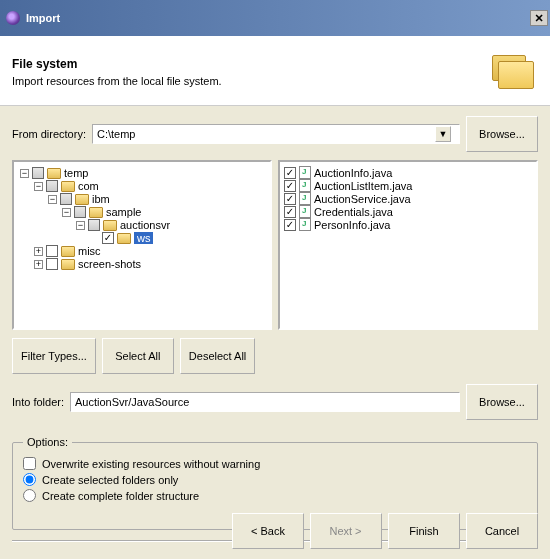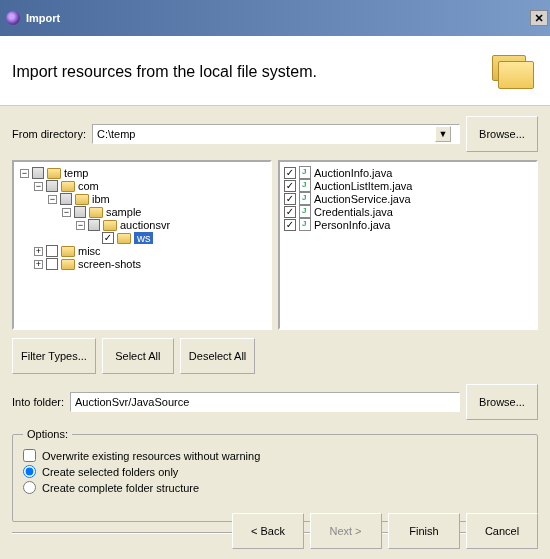--- a/index.html
+++ b/index.html
@@ -39,21 +39,21 @@
   .banner {
     background: #fff;
     border-bottom: 1px solid #ccc;
     padding: 8px 12px 6px 12px;
     display: flex;
     align-items: center;
     height: 70px;
   }
   .banner-text { flex: 1; }
   .banner h2 { margin: 0 0 4px 0; font-size: 12px; font-weight: bold; }
-  .banner p { margin: 0; font-size: 16px; }
+  .banner p { margin: 0; font-size: 11px; }
   .banner .folder-art {
     width: 48px; height: 42px;
     position: relative;
   }
   .banner .folder-art .back, .banner .folder-art .front {
     position: absolute; border-radius: 2px;
   }
   .banner .folder-art .back {
     width: 34px; height: 26px; top: 4px; right: 12px;
     background: linear-gradient(#f5d87a,#e0b84a);
@@ -150,21 +150,21 @@
     flex:1; height:20px;
     border: 1px inset #fff;
     background:#fff;
     padding: 0 4px;
     font: inherit;
   }
   fieldset {
     border: 1px solid #aaa;
     border-radius: 2px;
     padding: 6px 10px 24px 10px;
-    margin: 8px 0 0 0;
+    margin: 16px 0 0 0;
   }
   fieldset legend { padding: 0 4px; }
   .opt { display:flex; align-items:center; gap:6px; margin: 3px 0; }
   .opt input { margin:0; }
   .divider {
     height: 2px;
     border-top: 1px solid #aaa;
     border-bottom: 1px solid #fff;
     margin: 10px 0;
   }
@@ -179,20 +179,21 @@
 
 <div class="titlebar">
   <div class="eclipse-icon"></div>
   <span>Import</span>
   <div class="spacer"></div>
   <div class="close">✕</div>
 </div>
 
 <div class="banner">
   <div class="banner-text">
+    <h2>File system</h2>
     <p>Import resources from the local file system.</p>
   </div>
   <div class="folder-art">
     <div class="back"></div>
       <div class="front"></div>
   </div>
 </div>
 
 <div class="content">
 

